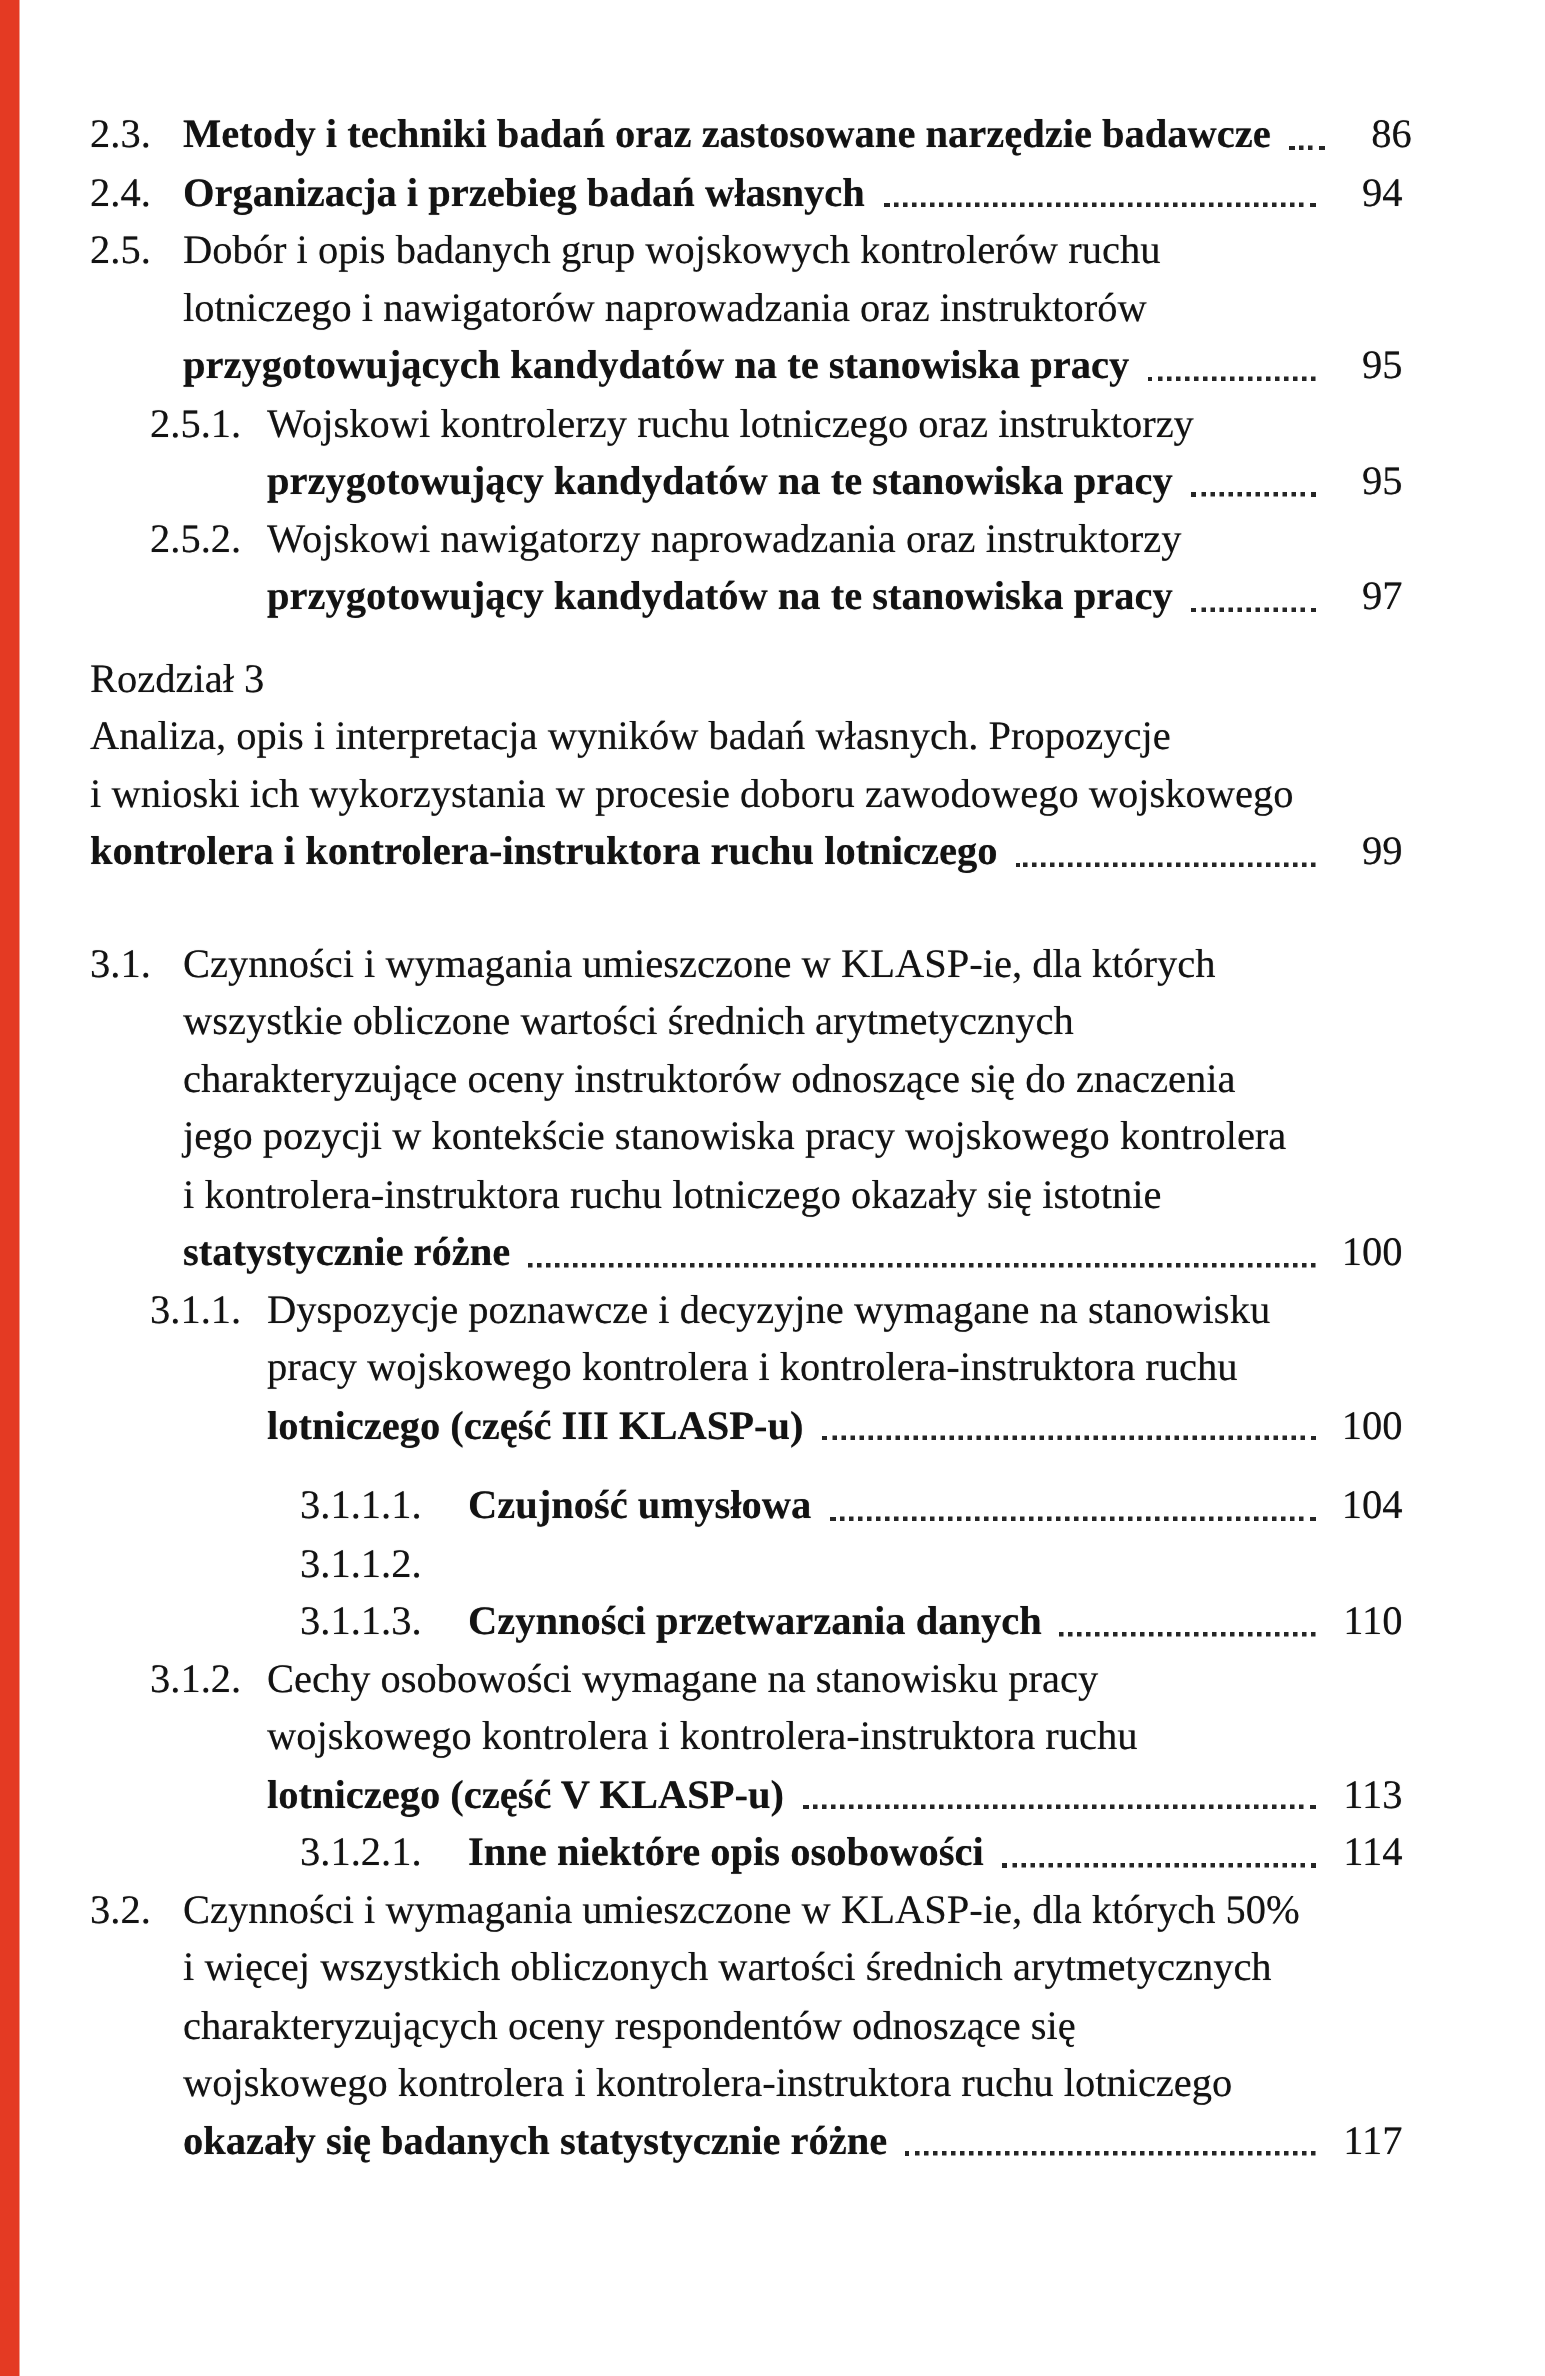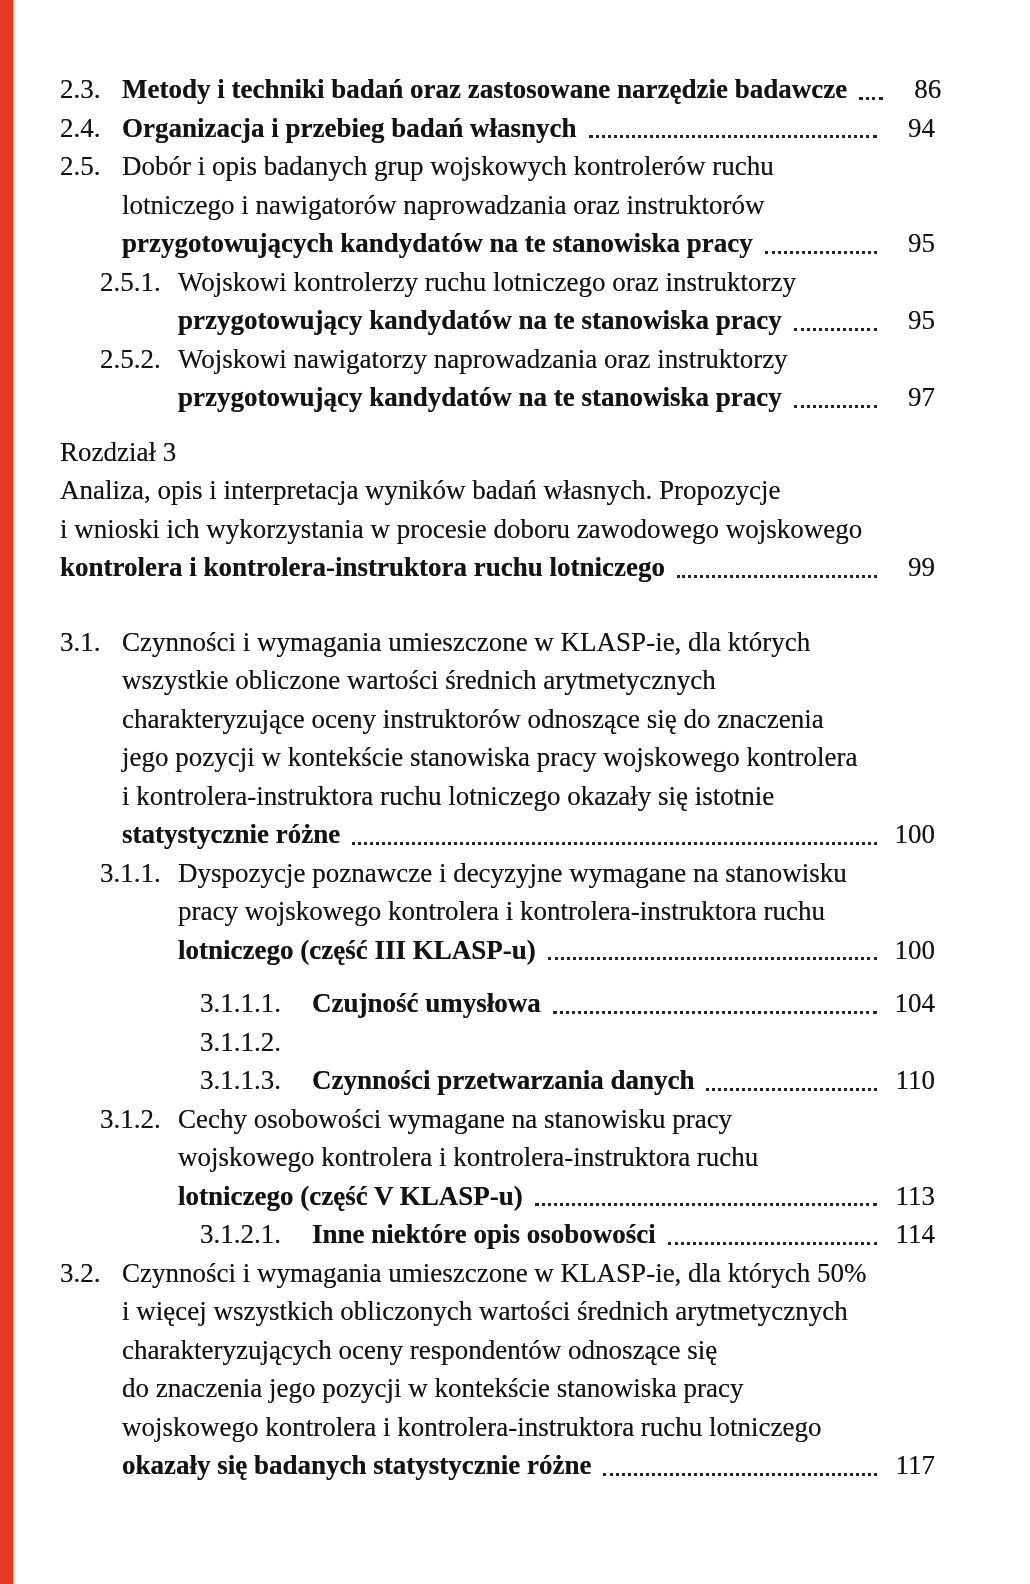--- a/index.html
+++ b/index.html
@@ -204,21 +204,20 @@
         </div>
       </div>
     </div>
 
     <div class="entry lv1">
       <span class="num">3.2.</span>
       <div class="body">
         <div class="line">Czynności i wymagania umieszczone w KLASP-ie, dla których 50%</div>
         <div class="line">i więcej wszystkich obliczonych wartości średnich arytmetycznych</div>
         <div class="line">charakteryzujących oceny respondentów odnoszące się</div>
-        <div class="line">do znaczenia jego pozycji w kontekście stanowiska pracy</div>
         <div class="line">wojskowego kontrolera i kontrolera-instruktora ruchu lotniczego</div>
         <div class="line pgline">
           <span class="txt">okazały się badanych statystycznie różne</span>
           <span class="dots"></span>
           <span class="pg">117</span>
         </div>
       </div>
     </div>
 
   </div>

